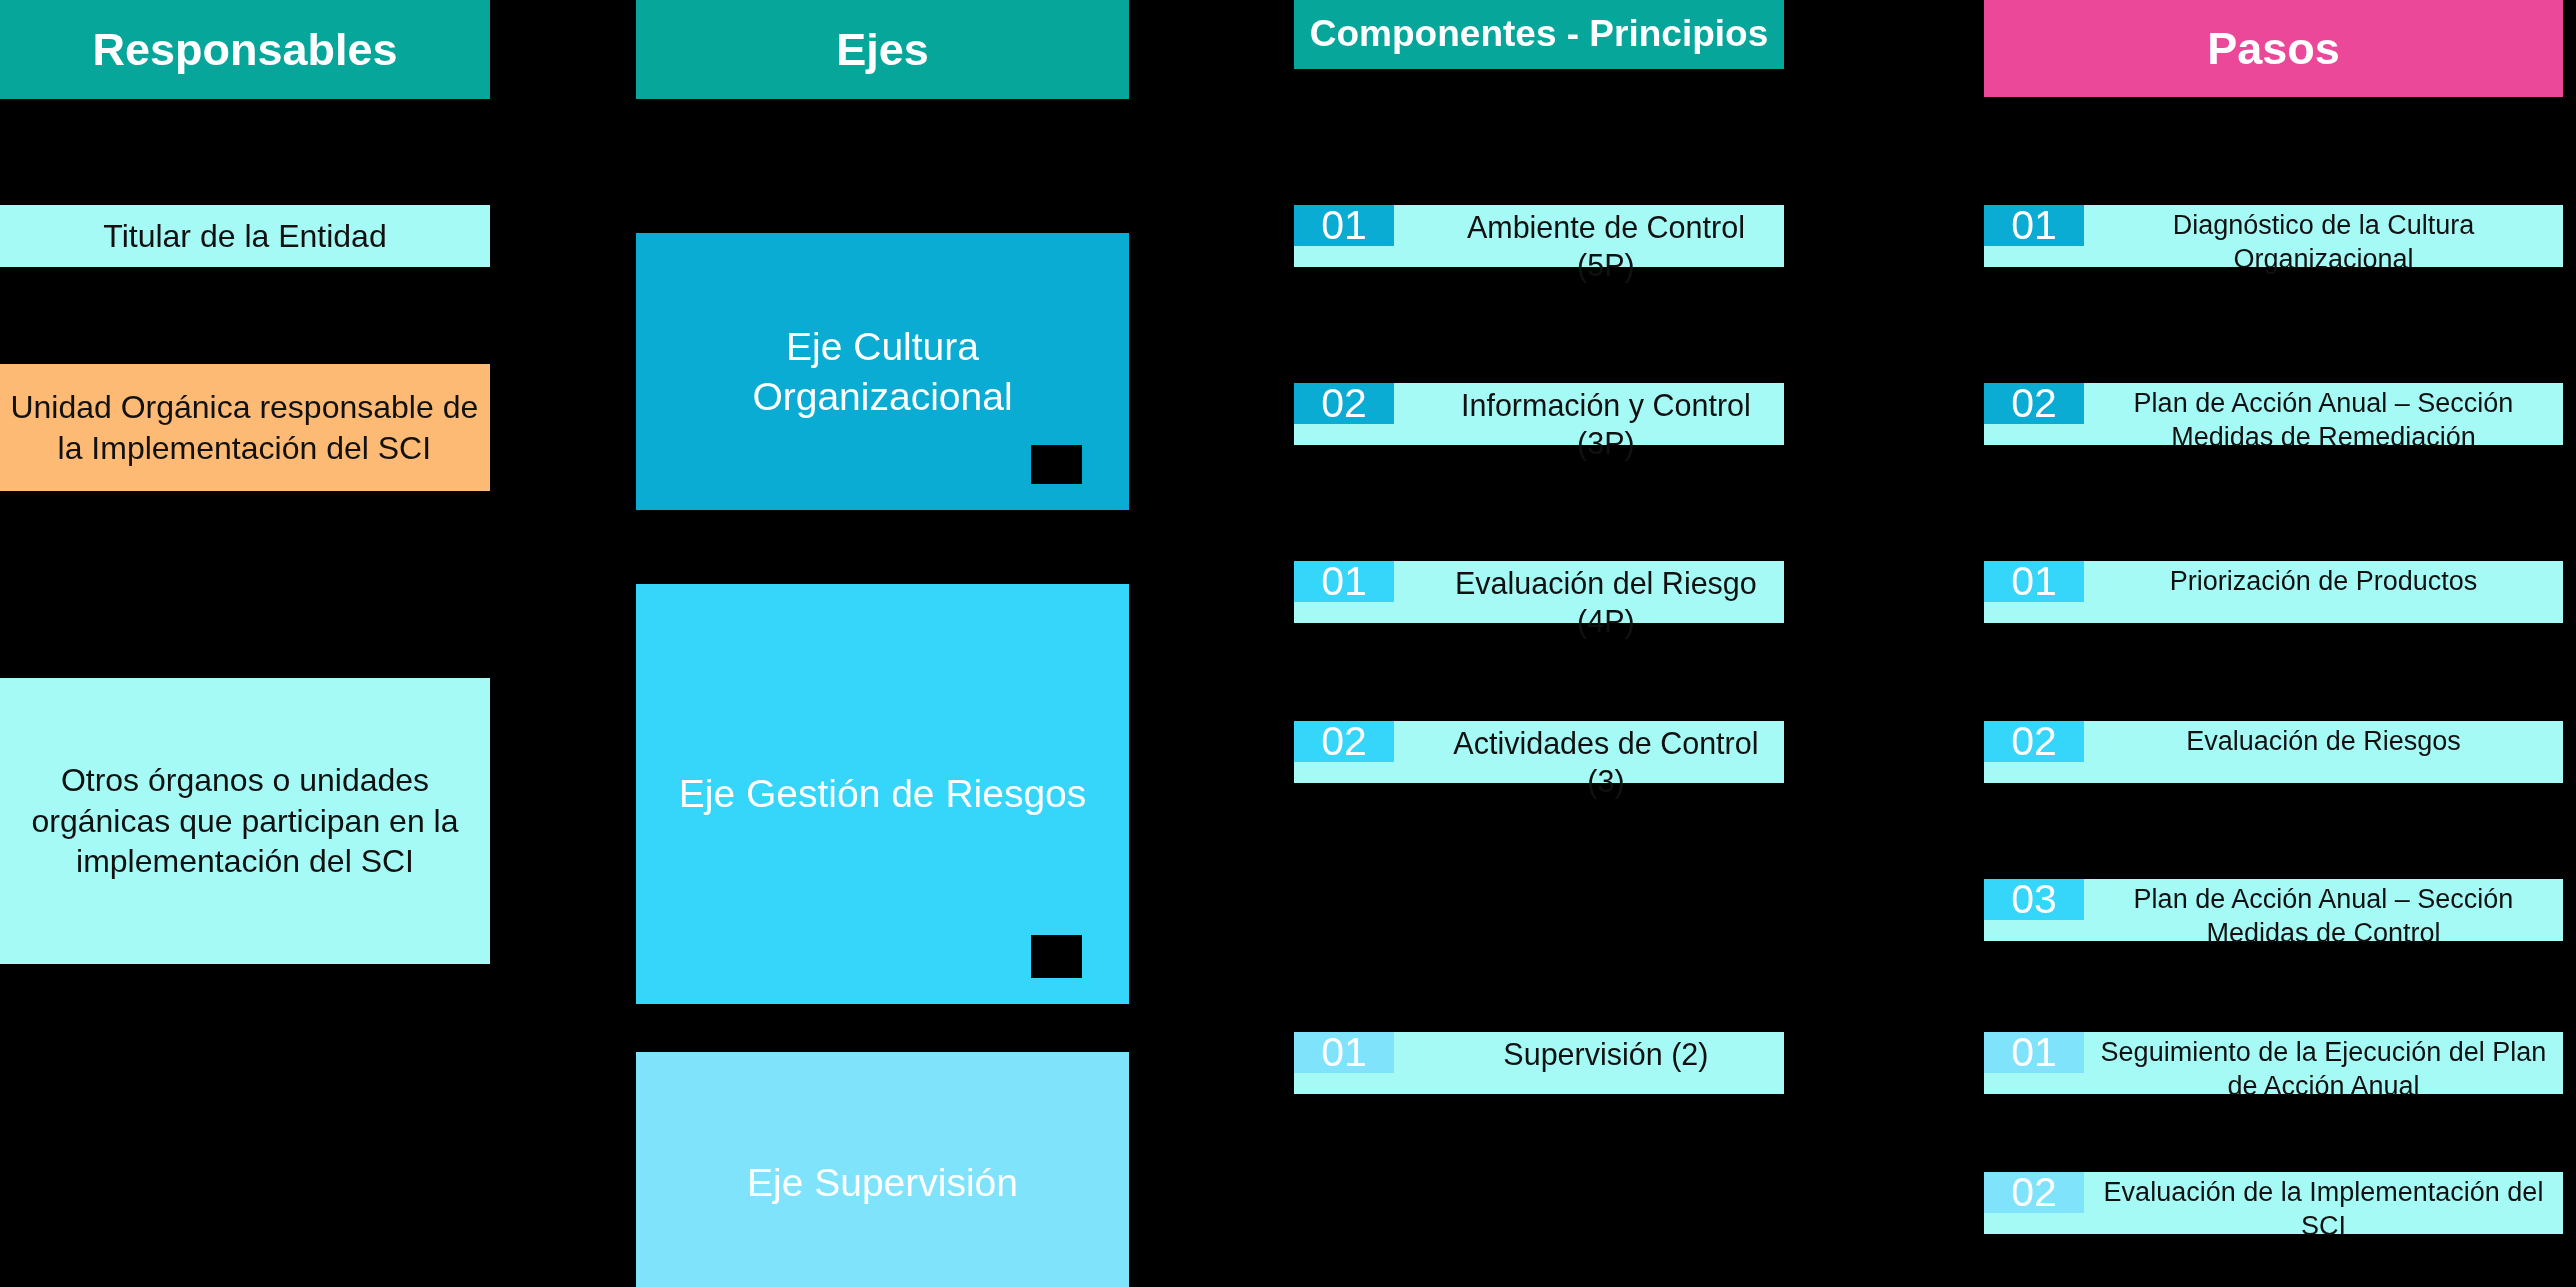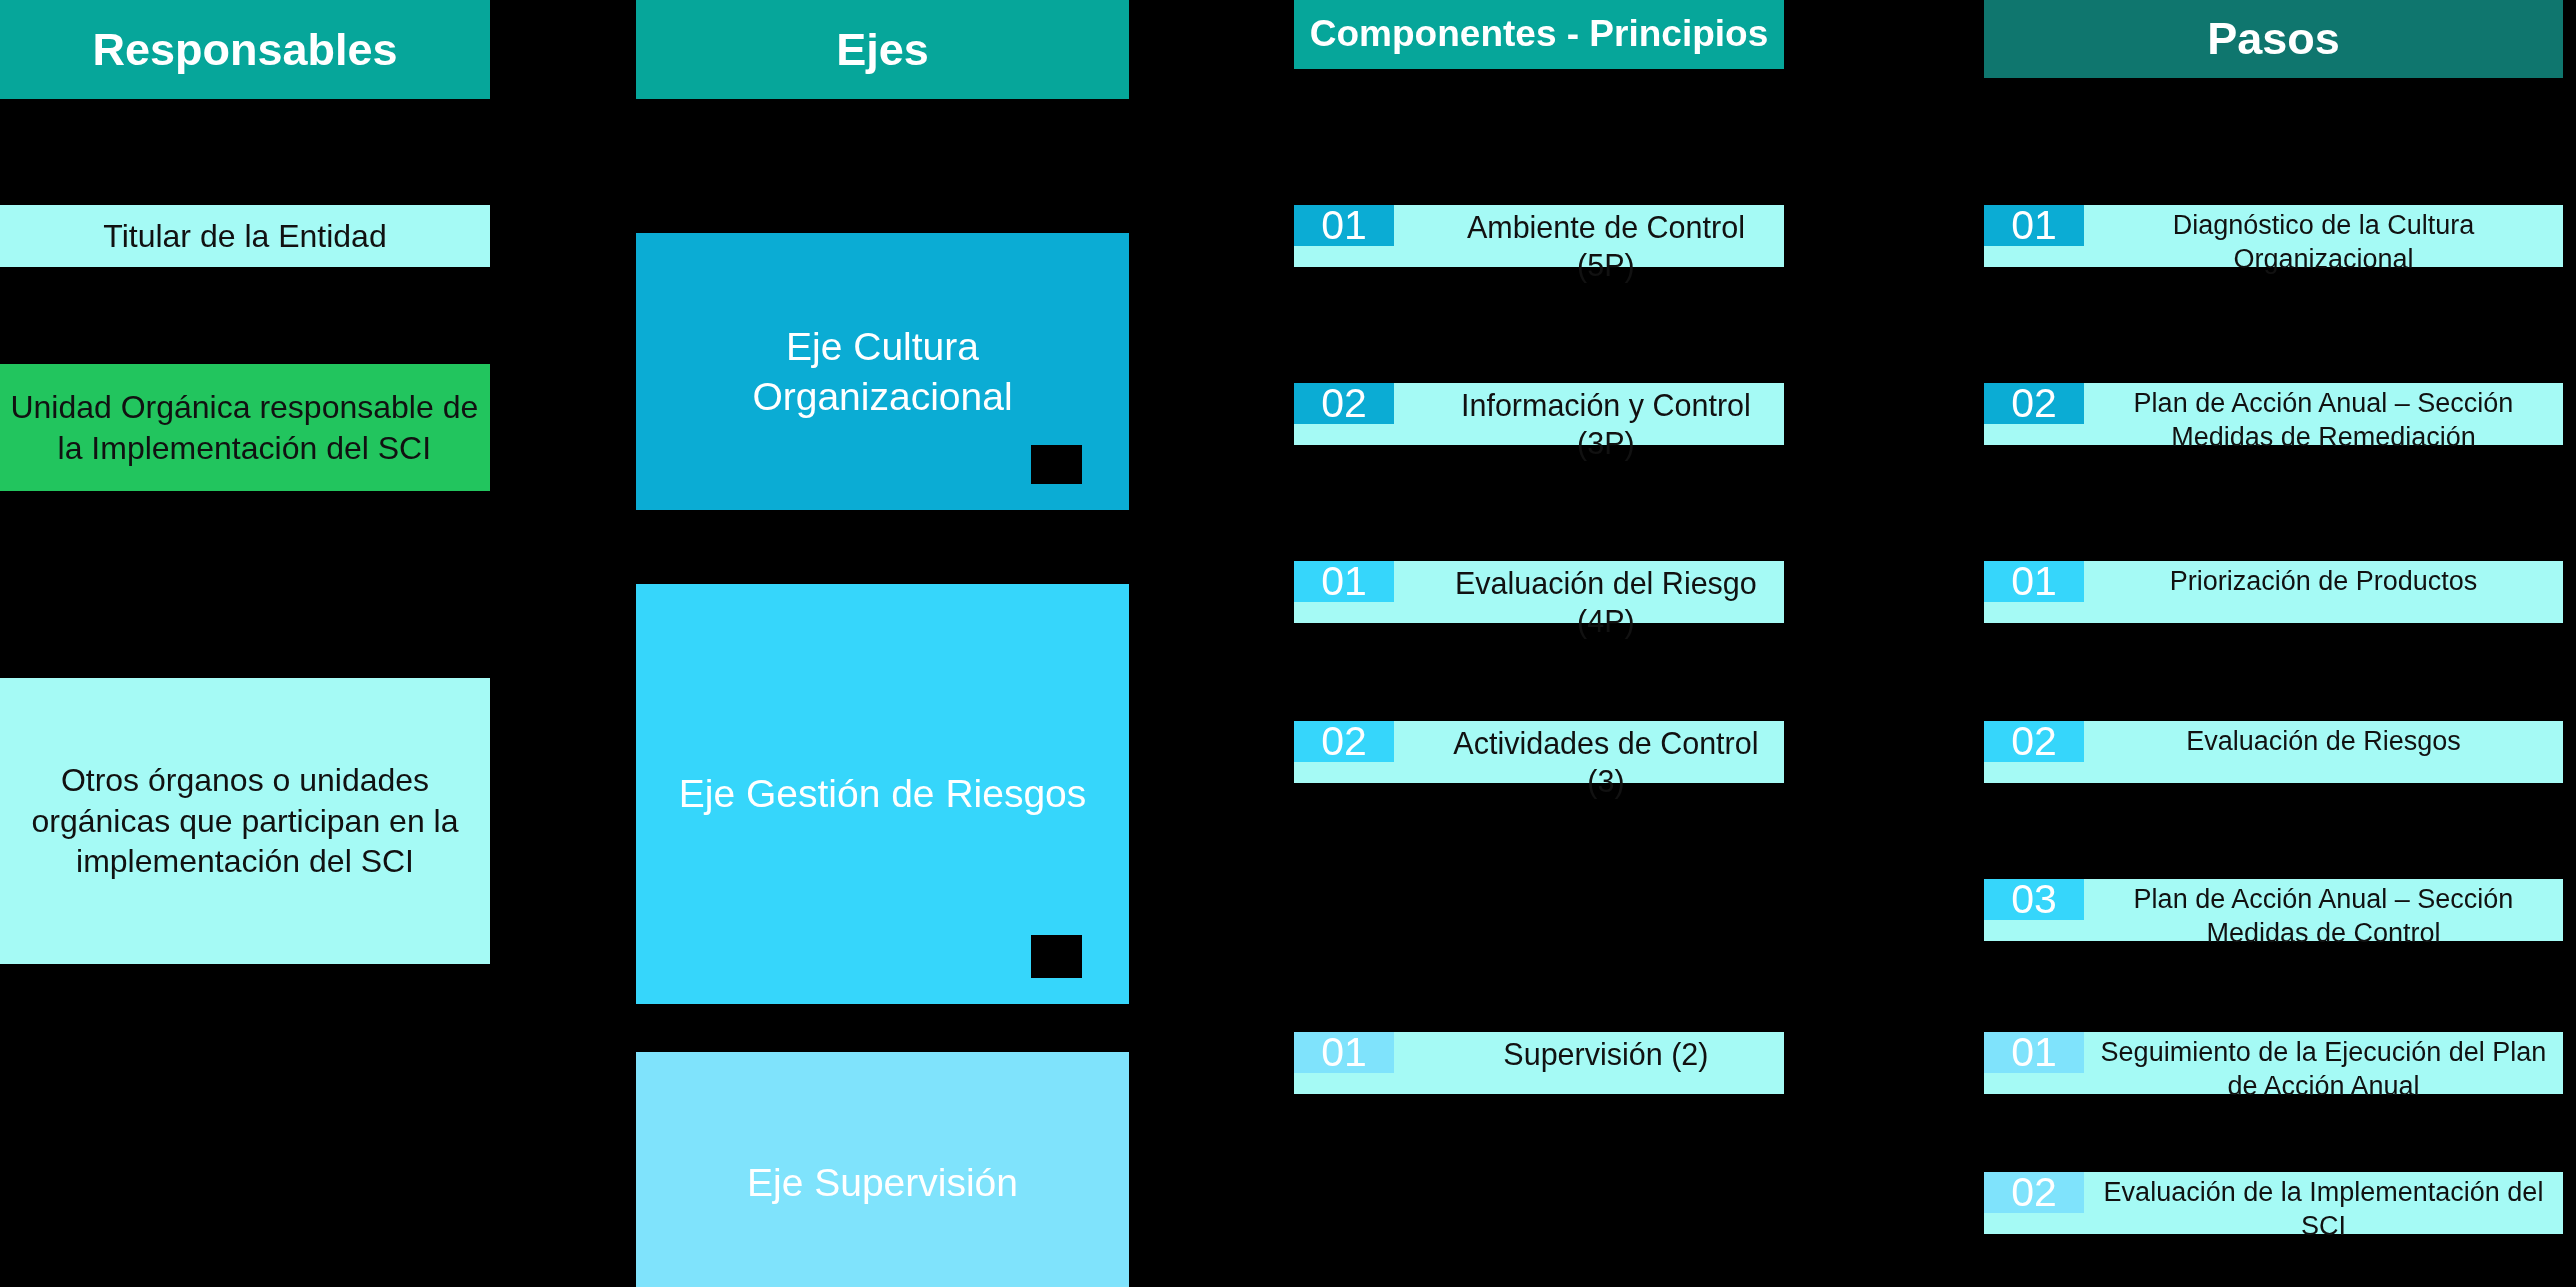--- a/index.html
+++ b/index.html
@@ -44,29 +44,29 @@
 </div>
 
 <div class="hdr" style="left:636px;top:0px;width:493px;height:99px;background:#06A69A;font-size:45px;">
   <span>Ejes</span>
 </div>
 
 <div class="hdr" style="left:1294px;top:0px;width:490px;height:69px;background:#06A69A;font-size:37px;">
   <span>Componentes - Principios</span>
 </div>
 
-<div class="hdr" style="left:1984px;top:0px;width:579px;height:78px;background:#0f766e;font-size:45px;">
+<div class="hdr" style="left:1984px;top:0px;width:579px;height:97px;background:#ec4899;font-size:45px;">
   <span>Pasos</span>
 </div>
 
 <div class="box resp-box" style="left:0px;top:205px;width:490px;height:62px;background:#A5FAF5;">
   <span>Titular de la Entidad</span>
 </div>
 
-<div class="box resp-box" style="left:0px;top:364px;width:490px;height:127px;background:#22c55e;padding-left:10px;">
+<div class="box resp-box" style="left:0px;top:364px;width:490px;height:127px;background:#fdba74;padding-left:10px;">
   <span>Unidad Orgánica responsable de la Implementación del SCI</span>
 </div>
 
 <div class="box resp-box" style="left:0px;top:678px;width:490px;height:286px;background:#A5FAF5;">
   <span>Otros órganos o unidades orgánicas que participan en la implementación del SCI</span>
 </div>
 
 <div class="box eje-box" style="left:636px;top:207px;width:493px;height:277px;background:#0BACD4;">
   <span>Eje Cultura Organizacional</span>
 </div>

